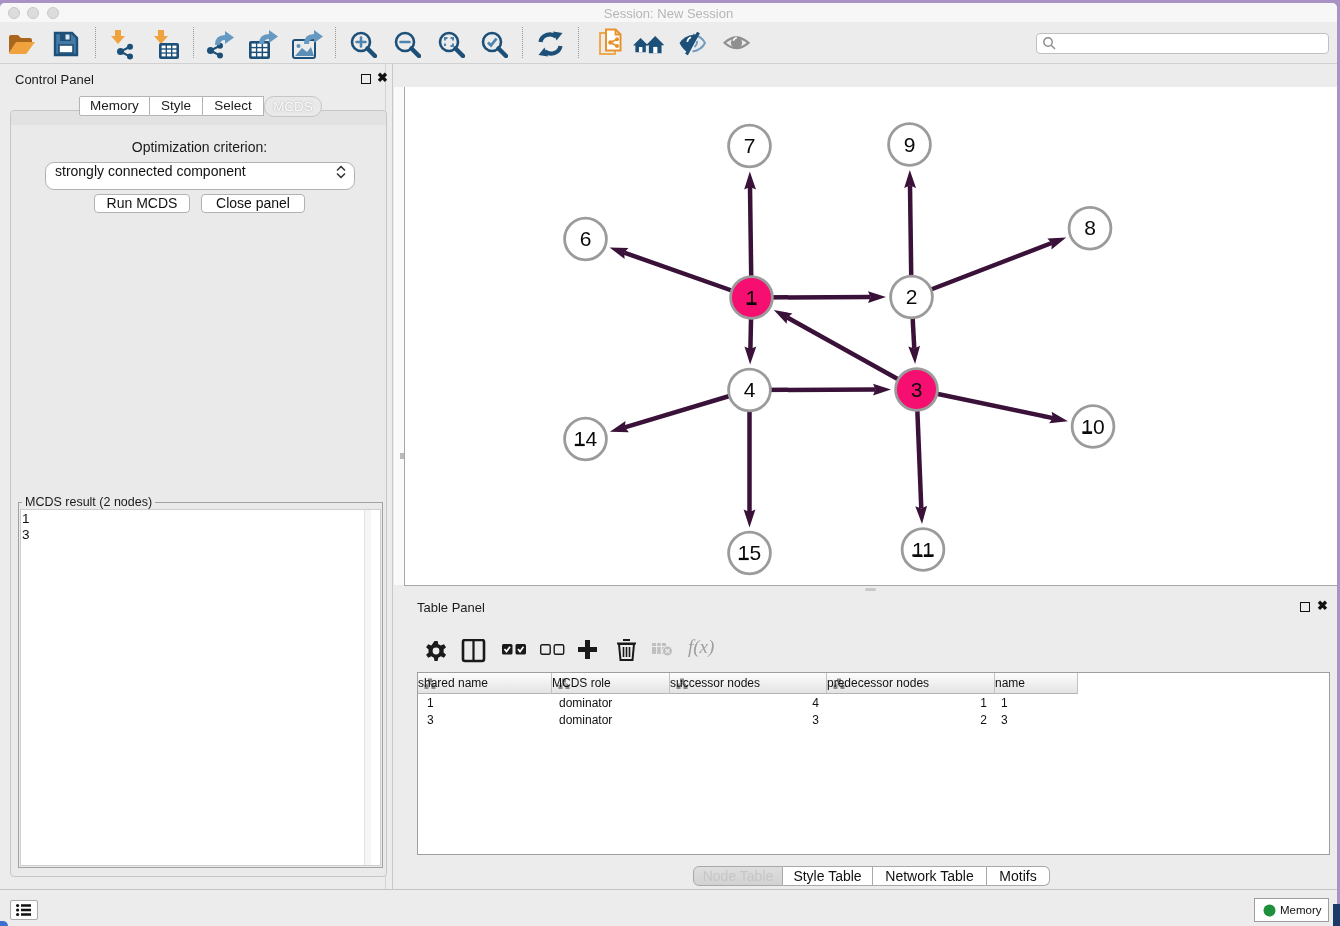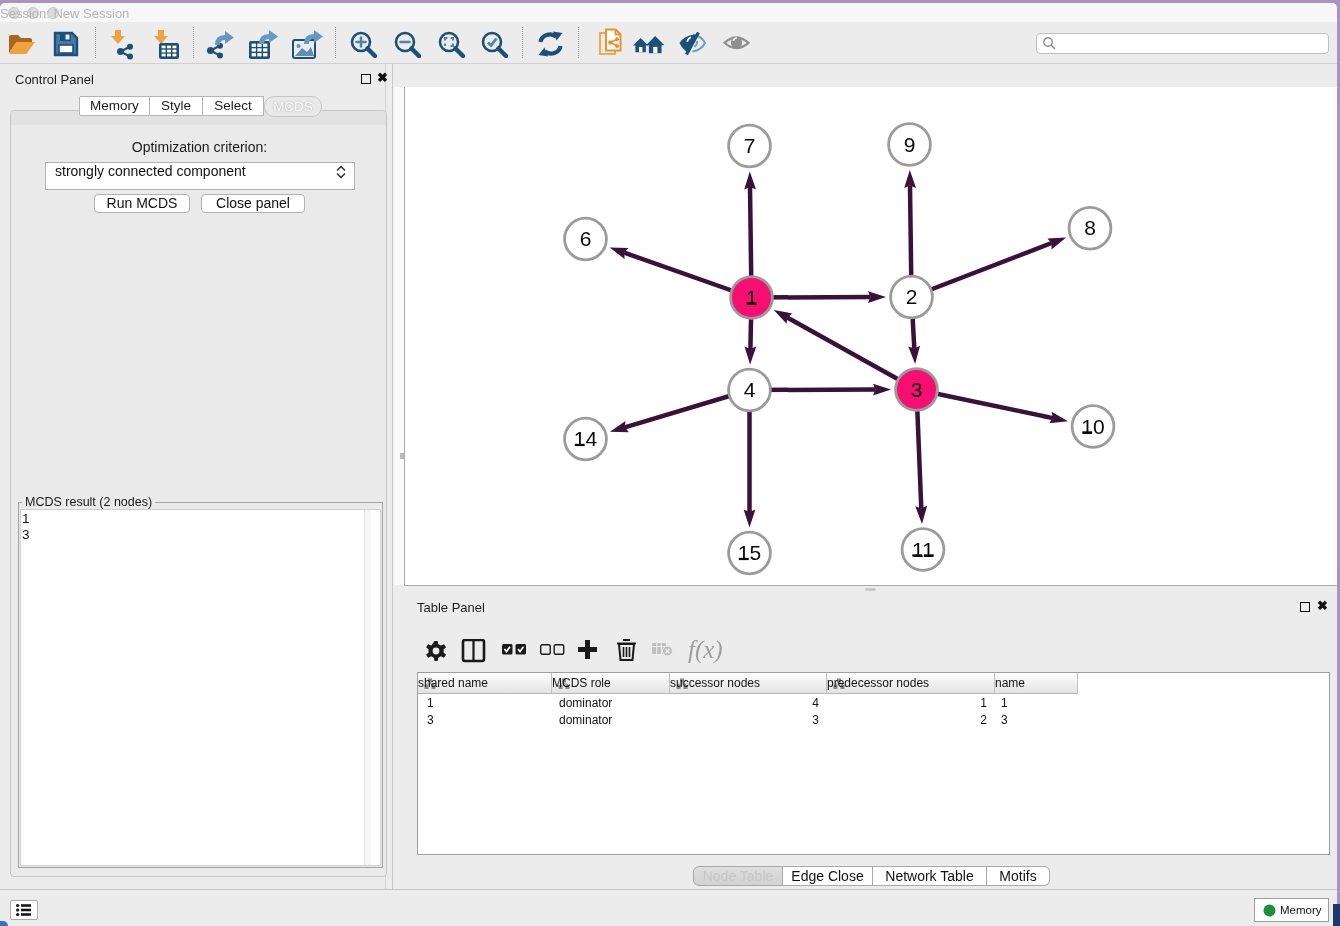--- a/index.html
+++ b/index.html
@@ -1,34 +1,34 @@
 <!DOCTYPE html>
 <html><head><meta charset="utf-8"><style>
 *{margin:0;padding:0;box-sizing:border-box}
 html,body{width:1340px;height:926px;overflow:hidden;background:#ab92c5;font-family:"Liberation Sans",sans-serif}
 #win{position:absolute;left:0;top:3px;width:1337px;height:923px;background:#ececec;border-radius:5px 5px 0 0;overflow:hidden;transform:translateZ(0)}
 #titlebar{position:absolute;left:0;top:0;width:100%;height:19px;background:#f7f7f7}
 .tl{position:absolute;top:4px;width:12px;height:12px;border-radius:50%;background:#dcdcdc;border:1px solid #c8c8c8}
-#apptitle{position:absolute;top:3px;left:0;width:100%;text-align:left;font-size:13px;color:#b6b6b6}
+#apptitle{position:absolute;top:3px;left:0;width:100%;text-align:center;font-size:13px;color:#b6b6b6}
 #toolbar{position:absolute;left:0;top:19px;width:100%;height:42px;background:#ececec;border-bottom:1px solid #d0d0d0}
 .sep{position:absolute;top:5px;height:31px;width:0;border-left:1px dotted #999}
 .ticon{position:absolute}
 #searchbox{position:absolute;left:1036px;top:11px;width:293px;height:21px;background:#fff;border:1px solid #c0c0c0;border-radius:4px}
 #searchbox svg{position:absolute;left:5px;top:2px}
 #cpanel{position:absolute;left:0;top:61px;width:386px;height:825px;background:#ececec;border-right:1px solid #d2d2d2}
 #cphead{position:absolute;left:15px;top:8px;font-size:13px;color:#1c1c1c}
 .wicon{position:absolute;top:10px;width:10px;height:10px;border:1.5px solid #111}
 .xicon{position:absolute;top:6px;font-size:13px;font-weight:bold;color:#111}
 .tab{position:absolute;top:32px;height:20px;background:#fff;border:1px solid #b4b4b4;border-left:none;font-size:13.5px;color:#1c1c1c;text-align:center;line-height:18px;z-index:3}
 #tabmcds{top:32px;height:21px;background:#e9e9e9;color:#fbfbfb;border-radius:10px;border:1px solid #c6c6c6;line-height:20px;text-shadow:0 0 2px #a8a8a8}
 #tabnetwork{border-left:1px solid #b4b4b4;border-radius:2px 0 0 2px}
 #cpcontent{position:absolute;left:10px;top:46px;width:377px;height:767px;background:#eaeaea;border:1px solid #c6c6c6;border-radius:4px}
 #cpstrip{position:absolute;left:0;top:0;width:100%;height:14px;background:#e2e2e2;border-radius:4px 4px 0 0}
 #optlabel{position:absolute;left:0;top:28px;width:377px;text-align:center;font-size:14px;color:#1a1a1a}
-#combo{position:absolute;left:34px;top:51px;width:310px;height:28px;background:#fff;border:1px solid #b2b2b2;border-radius:0;font-size:14px;color:#111;line-height:17px;padding-left:9px}
+#combo{position:absolute;left:34px;top:51px;width:310px;height:28px;background:#fff;border:1px solid #b2b2b2;border-radius:9px;font-size:14px;color:#111;line-height:17px;padding-left:9px}
 .btn{position:absolute;top:83px;height:19px;background:#fff;border:1px solid #b2b2b2;border-radius:4px;font-size:14px;color:#111;text-align:center;line-height:17px}
 #fieldset{position:absolute;left:7px;top:391px;width:365px;height:366px;border:1px solid #a2a2a2}
 #fslegend{position:absolute;left:3px;top:-8px;background:#eaeaea;z-index:2;padding:0 3px;font-size:12.5px;color:#1a1a1a}
 #fswhite{position:absolute;left:1px;top:6px;width:361px;height:357px;background:#fff;border:1px solid #cfcfcf}
 #fsscroll{position:absolute;right:9px;top:0;width:7px;height:100%;background:#f6f6f6;border-left:1px solid #e2e2e2}
 #netwin{position:absolute;left:404px;top:62px;width:933px;height:523px}
 #nettitle{position:absolute;left:0;top:0;width:100%;height:21px;background:linear-gradient(#f6f6f6,#d8d8d8);border-bottom:1px solid #989898;border-top:1px solid #e2e2e2}
 .mtl{position:absolute;top:5px;width:12px;height:12px;border-radius:50%}
 #netname{position:absolute;top:3px;left:8px;width:100%;text-align:center;font-size:13.5px;color:#222}
 #canvas{position:absolute;left:0;top:22px;width:933px;height:499px;background:#fff;border-left:1px solid #a6a6a6;border-bottom:1px solid #a6a6a6}
@@ -305,21 +305,21 @@
           <path d="M8 2 L8 1 L13 1 L13 2" stroke="#1a1a1a" stroke-width="2" fill="none"></path>
           <path d="M7.5 8 L7.5 18 M10.5 8 L10.5 18 M13.5 8 L13.5 18" stroke="#1a1a1a" stroke-width="1.6"></path>
         </g>
 <g transform="translate(228,4)" opacity="0.45">
           <rect x="0" y="0" width="14" height="11" rx="1" fill="#8a8a8a"></rect>
           <path d="M0 3.5 L14 3.5 M4.7 0 L4.7 11 M9.3 0 L9.3 11" stroke="#ececec" stroke-width="1.2"></path>
           <circle cx="15.5" cy="8" r="5" fill="#8a8a8a" stroke="#ececec" stroke-width="1"></circle>
           <path d="M13.5 6 L17.5 10 M17.5 6 L13.5 10" stroke="#ececec" stroke-width="1.4"></path>
         </g>
 </svg>
-<div style="position:absolute;left:284px;top:50px;font-family:'Liberation Serif',serif;font-style:italic;font-size:25px;color:#9e9e9e">f(x)</div>
+<div style="position:absolute;left:284px;top:50px;font-family:'Liberation Serif',serif;font-style:italic;font-size:19px;color:#9e9e9e">f(x)</div>
 <div id="ttable">
         <div class="th" style="left:0px;width:134px">
           <svg width="12" height="12" viewBox="0 0 12 12" style="position:absolute;left:6px;top:5px">
             <rect x="4" y="0.5" width="4" height="4" fill="#888888"></rect>
             <rect x="0.5" y="7" width="4" height="4" fill="#888888"></rect>
             <rect x="7.5" y="7" width="4" height="4" fill="#888888"></rect>
             <path d="M6 4.5 L6 6 M2.5 7 L2.5 6 L9.5 6 L9.5 7" stroke="#888888" fill="none"></path>
           </svg>
           <span class="tht">shared name</span>
         </div>
@@ -358,21 +358,21 @@
 <div class="td" style="left:265px;top:22px;width:136px;text-align:right">4</div>
 <div class="td" style="left:422px;top:22px;width:147px;text-align:right">1</div>
 <div class="td" style="left:583px;top:22px">1</div>
         <div class="td" style="left:9px;top:39px">3</div>
 <div class="td" style="left:141px;top:39px">dominator</div>
 <div class="td" style="left:265px;top:39px;width:136px;text-align:right">3</div>
 <div class="td" style="left:422px;top:39px;width:147px;text-align:right">2</div>
 <div class="td" style="left:583px;top:39px">3</div>
       </div>
 <div class="btab" style="left:289px;width:90px;background:linear-gradient(#dedede,#d2d2d2);color:#c6c6c6;border-left:1px solid #a9a9a9;border-radius:6px 0 0 6px">Node Table</div>
-<div class="btab" style="left:379px;width:90px">Edge Close</div>
+<div class="btab" style="left:379px;width:90px">Style Table</div>
 <div class="btab" style="left:469px;width:114px">Network Table</div>
 <div class="btab" style="left:583px;width:63px;border-radius:0 6px 6px 0">Motifs</div>
 </div>
 <div id="statusbar">
 <div id="listbtn">
         <svg width="16" height="14" viewBox="0 0 16 14" style="position:absolute;left:5px;top:2px">
           <circle cx="1.6" cy="2.5" r="1.6" fill="#111"></circle>
           <circle cx="1.6" cy="7" r="1.6" fill="#111"></circle>
           <circle cx="1.6" cy="11.5" r="1.6" fill="#111"></circle>
           <path d="M5 2.5 L15 2.5 M5 7 L15 7 M5 11.5 L15 11.5" stroke="#111" stroke-width="2.6"></path>

